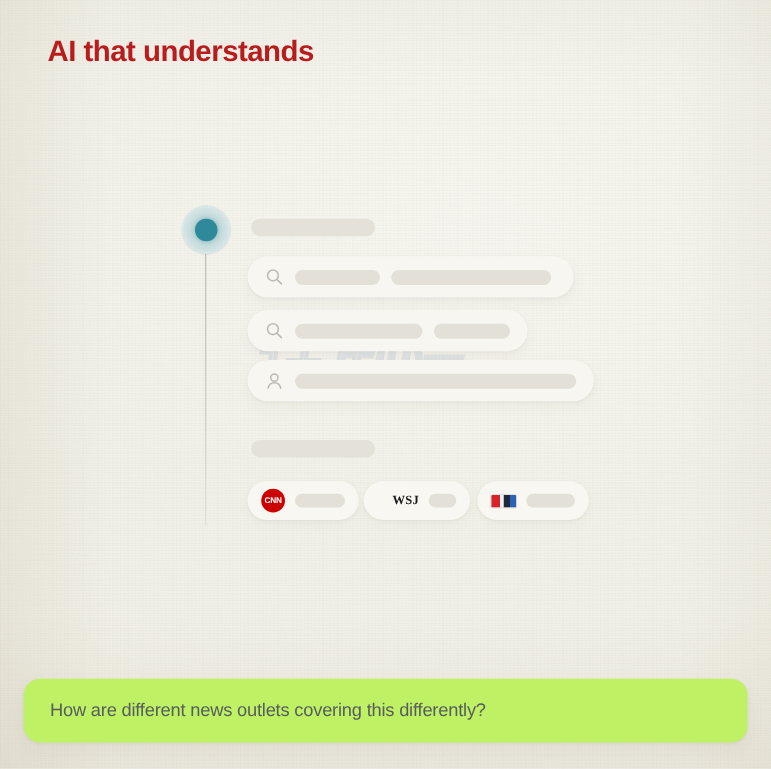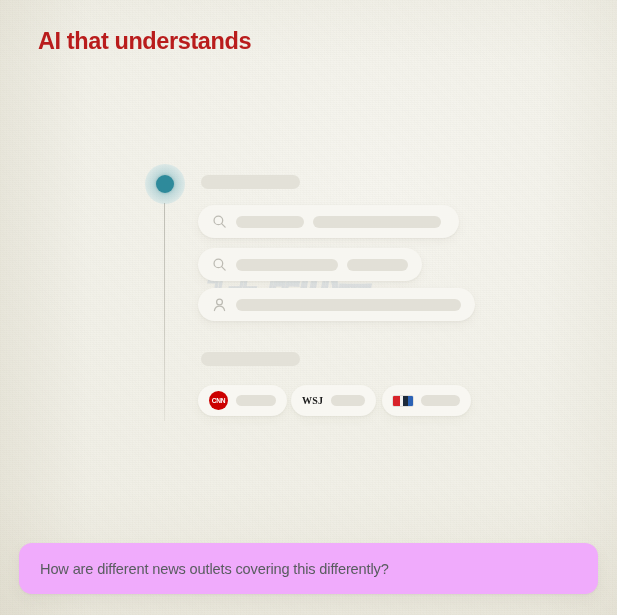--- a/index.html
+++ b/index.html
@@ -168,20 +168,21 @@
     display: flex; align-items: center; justify-content: center;
     font-family: "Liberation Sans", sans-serif;
   }
   .logo-wsj {
     flex: 0 0 auto;
     font-family: "Liberation Serif", serif;
     font-size: 10px;
     font-weight: 700;
     color: #1b1b1b;
     letter-spacing: 0.2px;
+    margin-left: 12px;
   }
   .logo-tri {
     flex: 0 0 20px;
     width: 20px; height: 10px;
     display: flex;
     border-radius: 1px;
     overflow: hidden;
     box-shadow: 0 0 0 0.5px rgba(0,0,0,0.18);
   }
   .logo-tri i { display: block; height: 100%; }
@@ -226,21 +227,21 @@
   }
 
   
   .prompt-bar {
     position: absolute;
     left: 19px;
     top: 543px;
     width: 579px;
     height: 51px;
     border-radius: 13px;
-    background: #f0abfc;
+    background: #bef264;
     box-shadow: 0 1px 2px rgba(150,145,125,0.10), 0 6px 14px rgba(150,145,125,0.09);
     display: flex;
     align-items: center;
     padding: 0 21px;
   }
   .prompt-text {
     font-size: 14.6px;
     color: #585c5f;
     letter-spacing: -0.15px;
     white-space: nowrap;

